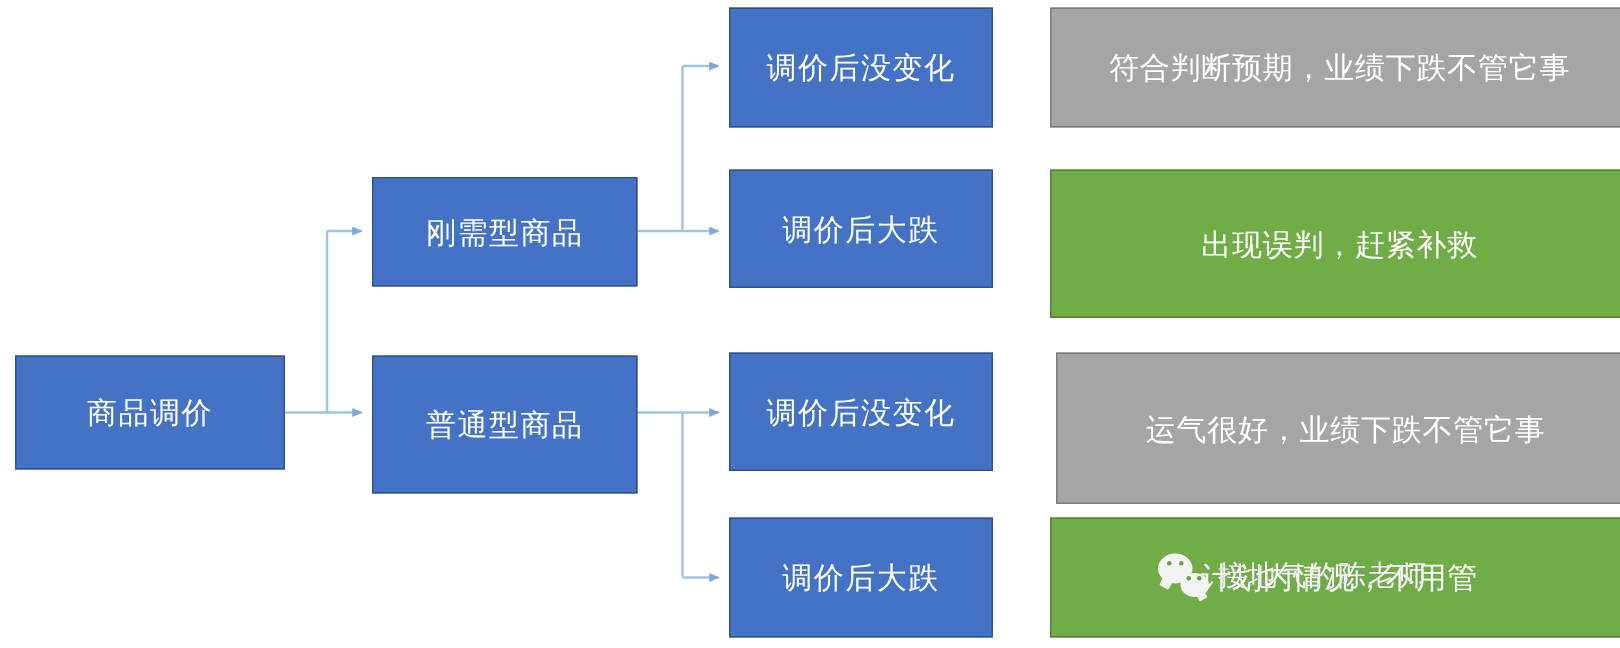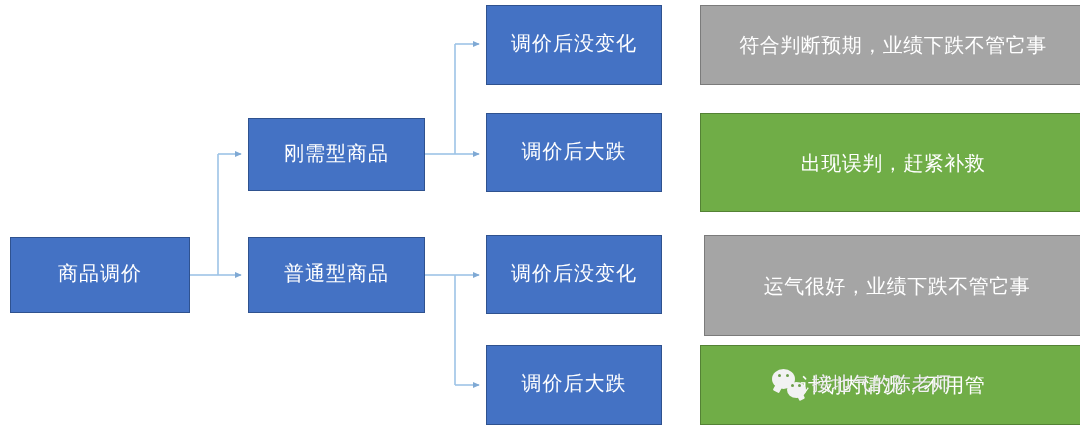--- a/index.html
+++ b/index.html
@@ -34,21 +34,20 @@
     letter-spacing: 1px;
     line-height: 1.2;
     text-align: center;
     white-space: nowrap;
     user-select: none;
   }
 
   .node.blue {
     background: #4472C4;
     border: 1px solid #2F528F;
-    font-family: Liberation Mono, monospace;
   }
   .node.gray {
     background: #A5A5A5;
     border: 1px solid #7B7B7B;
   }
   .node.green {
     background: #70AD47;
     border: 1px solid #548235;
   }
 
@@ -171,21 +170,21 @@
   </svg>
 
   <div class="node blue" style="left:248px; top:118px; width:177px; height:73px;">
     <span>刚需型商品</span>
   </div>
 
   <div class="node blue" style="left:10px; top:237px; width:180px; height:76px;">
     <span>商品调价</span>
   </div>
 
-  <div class="node blue" style="left:248px; top:237px; width:177px; height:76px;">
+  <div class="node blue" style="left:248px; top:237px; width:177px; height:92px;">
     <span>普通型商品</span>
   </div>
 
   <div class="node blue" style="left:486px; top:5px; width:176px; height:80px;">
     <span>调价后没变化</span>
   </div>
 
   <div class="node blue" style="left:486px; top:113px; width:176px; height:79px;">
     <span>调价后大跌</span>
   </div>

